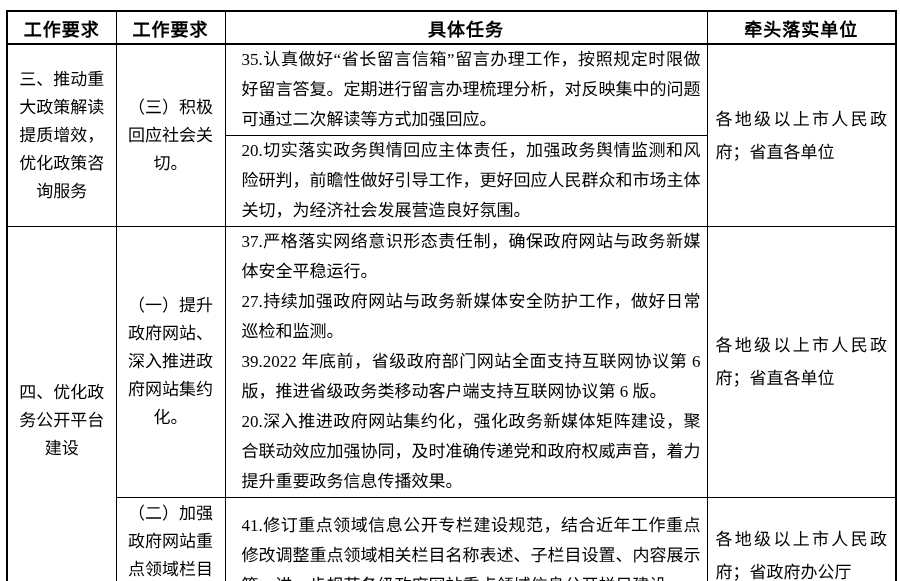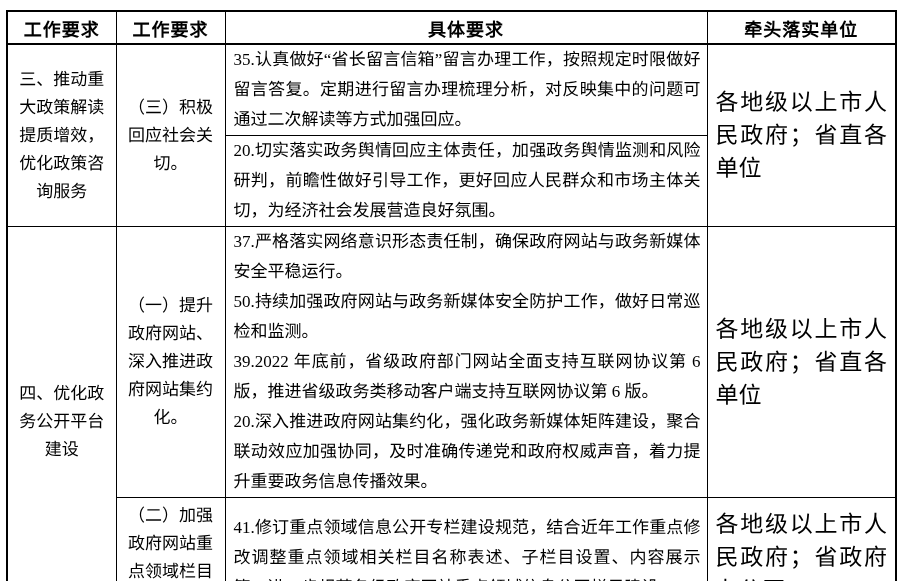--- a/index.html
+++ b/index.html
@@ -44,31 +44,31 @@
   }
   td.work-cell, td.task-cell {
     text-align: center;
     font-size: 17px;
     line-height: 28px;
     padding: 2px 8px;
   }
   td.req-cell {
     font-size: 17px;
     line-height: 30px;
-    padding: 0 6px 0 8px;
+    padding: 0 6px 0 16px;
     text-align: justify;
     text-align-last: left;
   }
   td.req-cell p {
     margin: 0;
     text-align: justify;
     text-align-last: left;
   }
   td.lead-cell {
-    font-size: 23px;
+    font-size: 17px;
     line-height: 33px;
     padding: 10px 8px;
     text-align: justify;
     text-align-last: left;
   }
   tr.row-35   { height: 88px; }
   tr.row-36   { height: 85px; }
   tr.row-3740 { height: 269px; }
   tr.row-41   { height: 86px; }
 </style>
@@ -80,21 +80,21 @@
     <colgroup>
       <col style="width:109px">
       <col style="width:109px">
       <col style="width:482px">
       <col style="width:189px">
     </colgroup>
     <thead>
       <tr class="header-row">
         <th>工作要求</th>
         <th>工作要求</th>
-        <th>具体要求</th>
+        <th>具体任务</th>
         <th>牵头落实单位</th>
       </tr>
     </thead>
     <tbody>
       <tr class="row-35">
         <td class="work-cell" rowspan="2">三、推动重大政策解读提质增效，优化政策咨询服务</td>
         <td class="task-cell" rowspan="2">（三）积极回应社会关切。</td>
         <td class="req-cell">
           <p>35.认真做好“省长留言信箱”留言办理工作，按照规定时限做好留言答复。定期进行留言办理梳理分析，对反映集中的问题可通过二次解读等方式加强回应。</p>
         </td>
@@ -103,21 +103,21 @@
       <tr class="row-36">
         <td class="req-cell">
           <p>20.切实落实政务舆情回应主体责任，加强政务舆情监测和风险研判，前瞻性做好引导工作，更好回应人民群众和市场主体关切，为经济社会发展营造良好氛围。</p>
         </td>
       </tr>
       <tr class="row-3740">
         <td class="work-cell" rowspan="2">四、优化政务公开平台建设</td>
         <td class="task-cell">（一）提升政府网站、深入推进政府网站集约化。</td>
         <td class="req-cell">
           <p>37.严格落实网络意识形态责任制，确保政府网站与政务新媒体安全平稳运行。</p>
-          <p>50.持续加强政府网站与政务新媒体安全防护工作，做好日常巡检和监测。</p>
+          <p>27.持续加强政府网站与政务新媒体安全防护工作，做好日常巡检和监测。</p>
           <p>39.2022 年底前，省级政府部门网站全面支持互联网协议第 6 版，推进省级政务类移动客户端支持互联网协议第 6 版。</p>
           <p>20.深入推进政府网站集约化，强化政务新媒体矩阵建设，聚合联动效应加强协同，及时准确传递党和政府权威声音，着力提升重要政务信息传播效果。</p>
         </td>
         <td class="lead-cell">各地级以上市人民政府；省直各单位</td>
       </tr>
       <tr class="row-41">
         <td class="task-cell">（二）加强政府网站重点领域栏目建设。</td>
         <td class="req-cell">
           <p>41.修订重点领域信息公开专栏建设规范，结合近年工作重点修改调整重点领域相关栏目名称表述、子栏目设置、内容展示等，进一步规范各级政府网站重点领域信息公开栏目建设。</p>
         </td>

